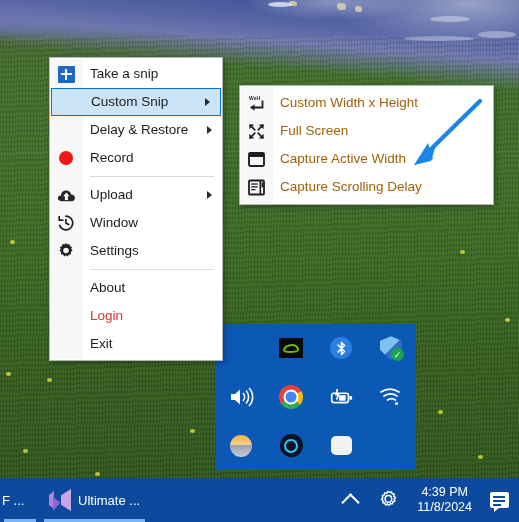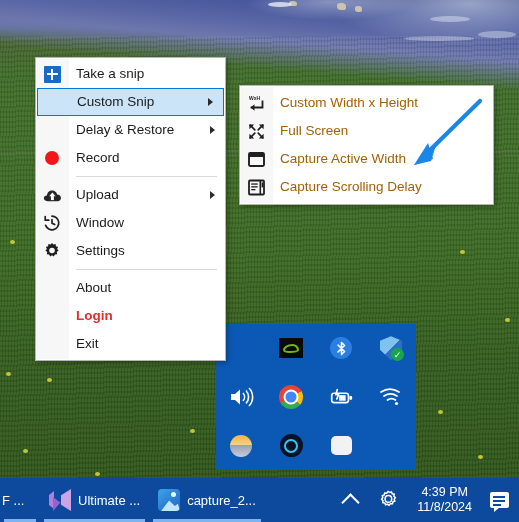--- a/index.html
+++ b/index.html
@@ -38,21 +38,21 @@
   .rock {
     position: absolute; background: #d9cfae; border-radius: 40% 50% 30% 45%;
     opacity: .85;
   }
   .snowpatch {
     position: absolute; background: rgba(240,244,252,0.75); border-radius: 50%;
   }
 
   
   #main-menu {
-    position: absolute; left: 35px; top: 57px; width: 191px;
+    position: absolute; left: 49px; top: 57px; width: 174px;
     background: #ffffff;
     border: 1px solid #b6b6b6;
     box-shadow: 2px 2px 5px rgba(0,0,0,0.28);
     padding: 2px 0 2px 0;
     font-size: 13.5px;
     color: #1b1b1b;
   }
   #main-menu .gutter {
     position: absolute; left: 1px; top: 1px; bottom: 1px; width: 32px;
     background: #f7f7f7;
@@ -75,21 +75,21 @@
     width: 20px; height: 20px;
     display: flex; align-items: center; justify-content: center;
   }
   .mi .arrow {
     position: absolute; right: 10px; top: 50%; transform: translateY(-50%);
     width: 0; height: 0;
     border-left: 5px solid #2b2b2b;
     border-top: 4px solid transparent;
     border-bottom: 4px solid transparent;
   }
-  .mi.login .label { color: #e03030; font-weight: bold; }
+  .mi.login .label { color: #e03030; }
   .sep {
     height: 1px; background: #dadada; margin: 4px 8px 4px 40px;
   }
 
   
   .ico-plus {
     width: 17px; height: 17px; background: #1b69c4;
     position: relative; border-radius: 1px;
   }
   .ico-plus::before, .ico-plus::after {
@@ -433,24 +433,20 @@
 
     <div class="tb-item active">
       <span class="vs-ico">
         <span class="a"></span>
           <span class="b"></span>
           <span class="c"></span>
       </span>
       <span class="tb-label">Ultimate ...</span>
     </div>
 
-    <div class="tb-item active">
-      <span class="pic-ico"></span>
-      <span class="tb-label">capture_2...</span>
-    </div>
 
     <div id="tray">
       <div class="tray-btn">
         <span class="chev"></span>
       </div>
 
       <div class="tray-btn">
         <svg width="22" height="22" viewBox="0 0 22 22" aria-hidden="true">
           <g fill="none" stroke="#ffffff" stroke-width="1.5">
             <path d="M11 2.4 L12.6 3.4 L14.5 2.9 L15.2 4.8 L17.2 5.2 L16.9 7.2 L18.4 8.5 L17.2 10.1 L17.8 12 L15.9 12.8 L15.5 14.8 L13.5 14.7 L12.1 16.2 L10.4 15.2 L8.6 15.9 L7.8 14.1 L5.8 13.6 L6 11.6 L4.6 10.2 L5.8 8.6 L5.3 6.7 L7.2 6 L7.7 4 L9.7 4.2 Z"></path>

